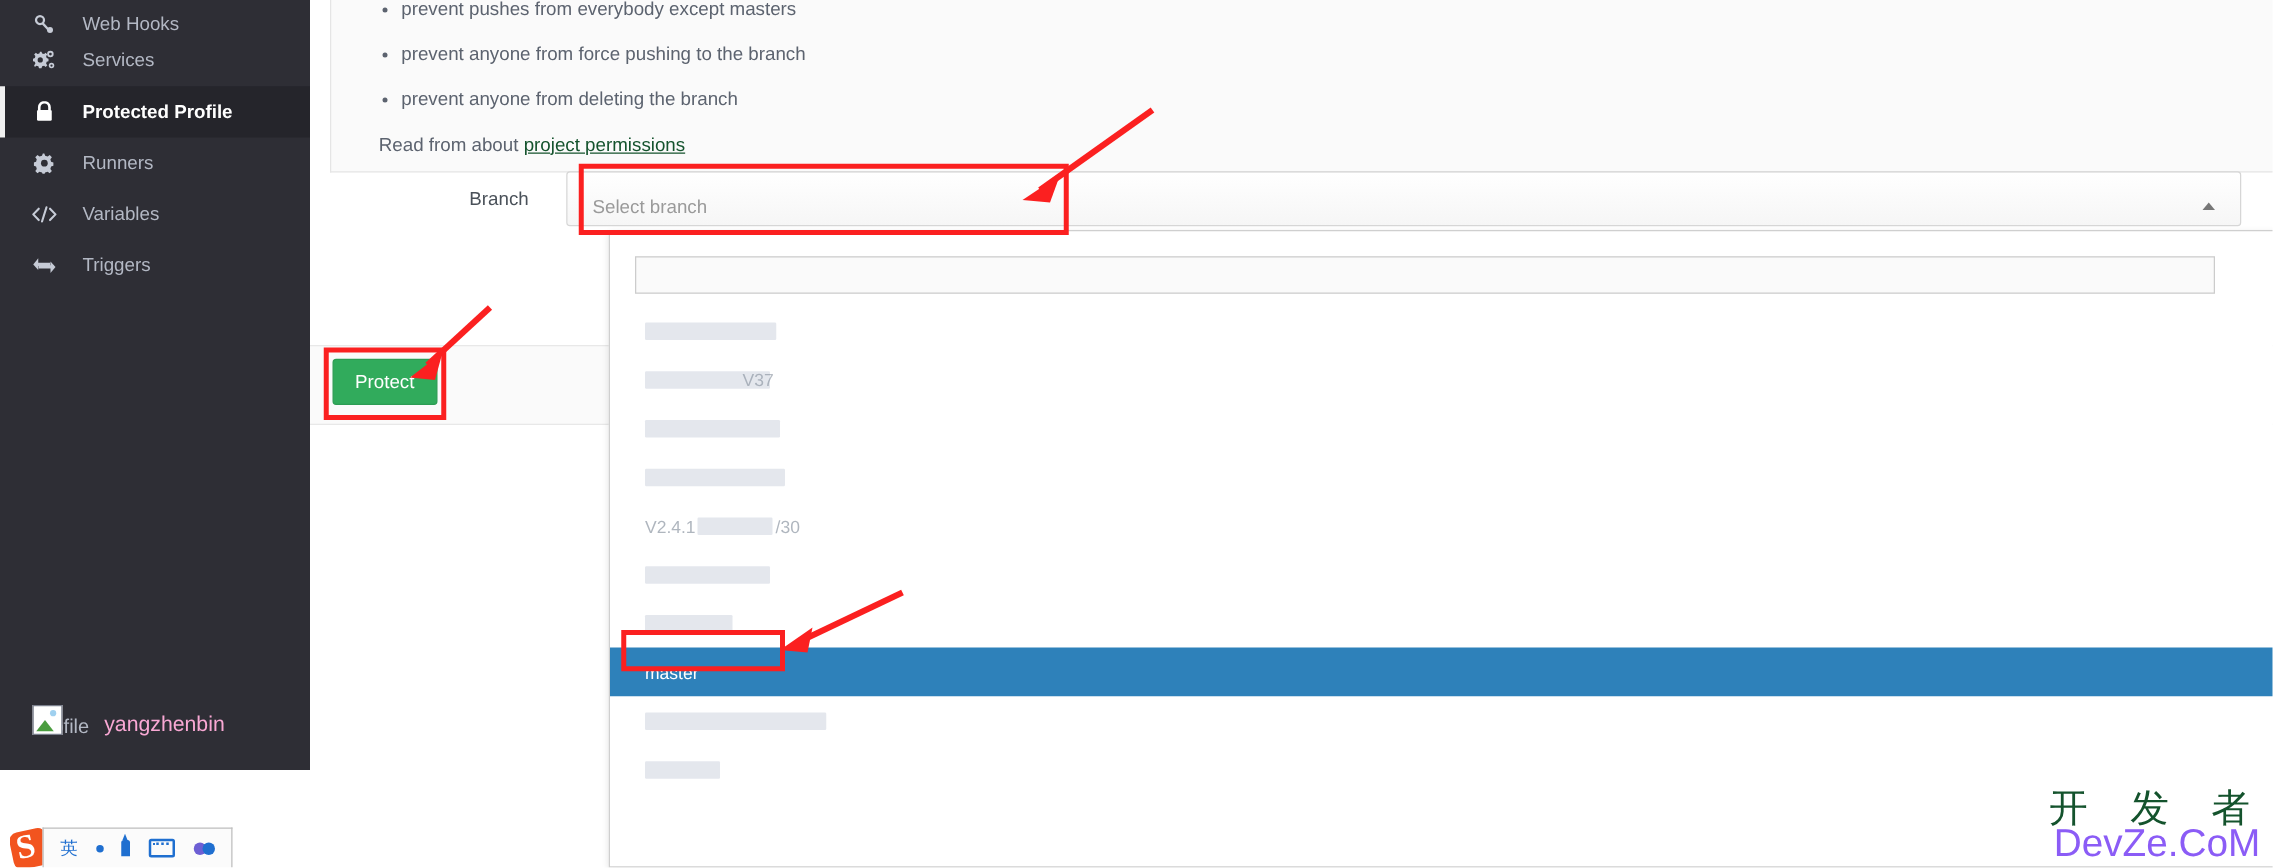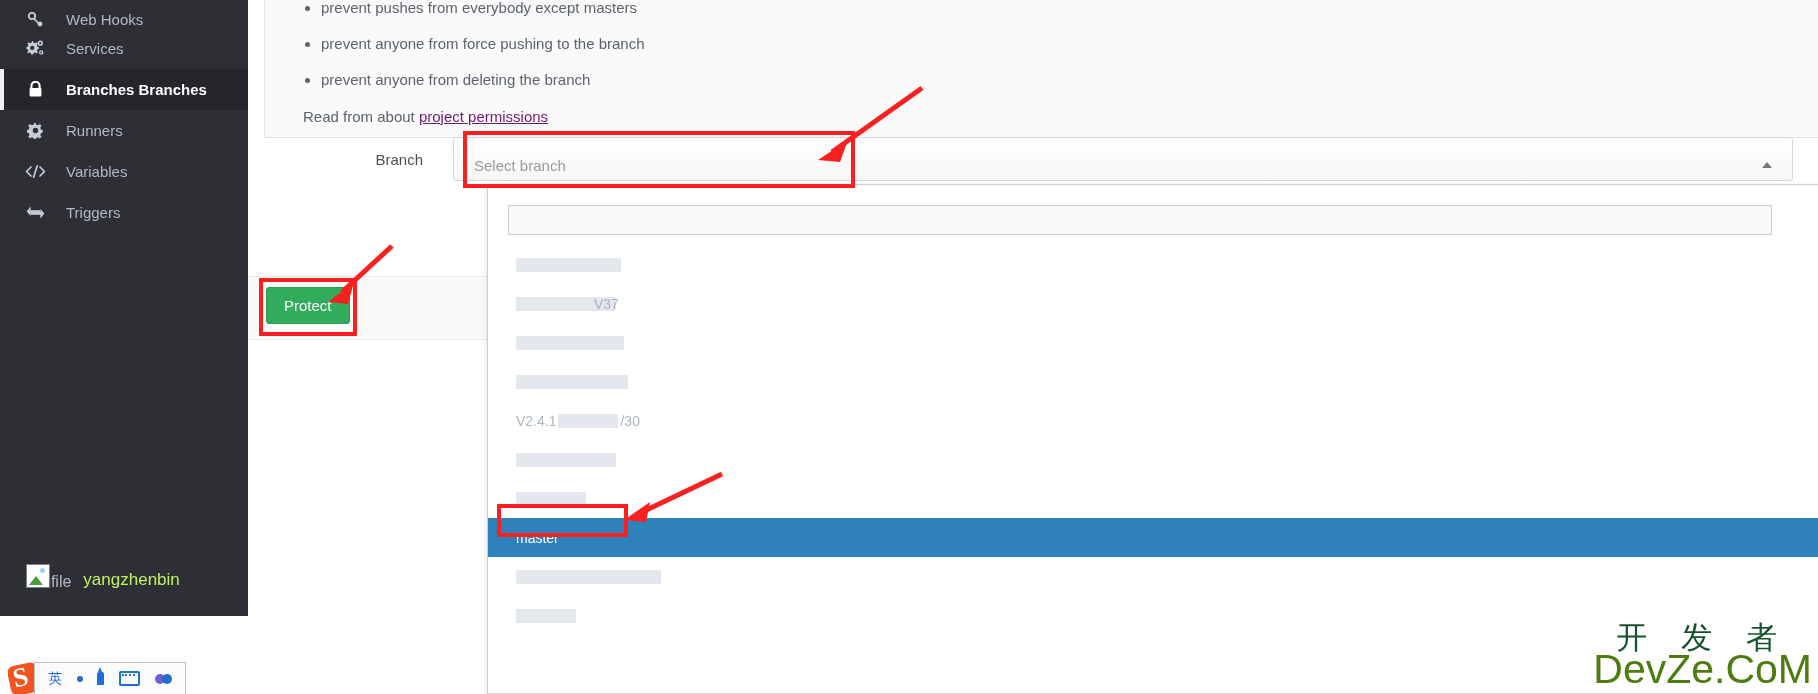--- a/index.html
+++ b/index.html
@@ -105,21 +105,21 @@
     transform-origin: 0 0;
   }
   .profile-alt {
     color: #b3b8c4;
     font-size: 16px;
     margin-left: -24px;
     margin-top: 18px;
     line-height: 1;
   }
   .profile-name {
-    color: #bef264;
+    color: #f9a8d4;
     font-size: 17px;
     margin-left: 12px;
     line-height: 1;
     margin-bottom: 2px;
   }
 
   
   #main {
     position: absolute;
     left: 248px; top: 0;
@@ -148,21 +148,21 @@
     color: #5c636f;
     line-height: 1;
     margin-bottom: 21px;
   }
   .read-more {
     margin: 12px 0 0 38px;
     font-size: 15px;
     color: #5c636f;
   }
   .read-more a {
-    color: #701a75;
+    color: #14532d;
     text-decoration: underline;
   }
 
   
   #branch-row {
     position: absolute;
     left: 0;
     top: 137px;
     width: 1570px;
     height: 44px;
@@ -330,22 +330,22 @@
     pointer-events: none;
     line-height: 1;
   }
   #wm-cn {
     color: #14532d;
     font-size: 31px;
     letter-spacing: 12px;
     font-family: "DejaVu Sans", sans-serif;
   }
   #wm-en {
-    color: #4d7c0f;
-    font-size: 41px;
+    color: #8b5cf6;
+    font-size: 31px;
     margin-top: -4px;
     font-family: "Liberation Sans", sans-serif;
   }
 
   
   #ime-bar {
     position: absolute;
     left: 34px;
     bottom: 0;
     width: 152px;
@@ -470,21 +470,21 @@
     <span class="nav-label">Services</span>
   </div>
 
   <div class="nav-item active">
     <span class="nav-icon">
       <svg width="15" height="17" viewBox="0 0 15 17" fill="currentColor">
         <path d="M3.4 7V4.8a4.1 4.1 0 0 1 8.2 0V7" fill="none" stroke="currentColor" stroke-width="2.1"></path>
         <rect x="1.6" y="7" width="11.8" height="8.6" rx="1.1"></rect>
       </svg>
     </span>
-    <span class="nav-label">Branches Branches</span>
+    <span class="nav-label">Protected Profile</span>
   </div>
 
   <div class="nav-item">
     <span class="nav-icon">
       <svg width="17" height="17" viewBox="0 0 17 17" fill="currentColor">
         <path d="M8.5 0.6l.7 2 2.2.6 1.7-1.3 1.9 1.9-1.3 1.7.6 2.2 2 .7v2.6l-2 .7-.6 2.2 1.3 1.7-1.9 1.9-1.7-1.3-2.2.6-.7 2H7.2l-.7-2-2.2-.6-1.7 1.3L.7 15.6l1.3-1.7-.6-2.2-2-.7V8.4l2-.7.6-2.2L.7 3.8 2.6 1.9l1.7 1.3 2.2-.6.7-2z" transform="scale(0.93) translate(0.6,0.3)"></path>
         <circle cx="8.5" cy="8.5" r="2.7" fill="#2e2e35"></circle>
       </svg>
     </span>
     <span class="nav-label">Runners</span>

